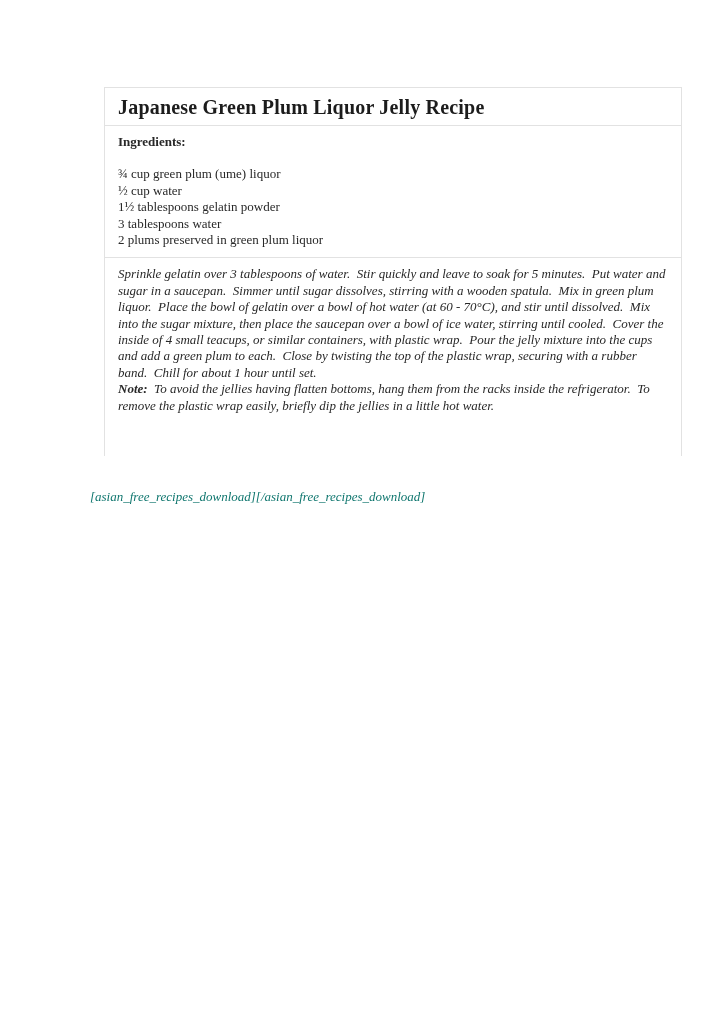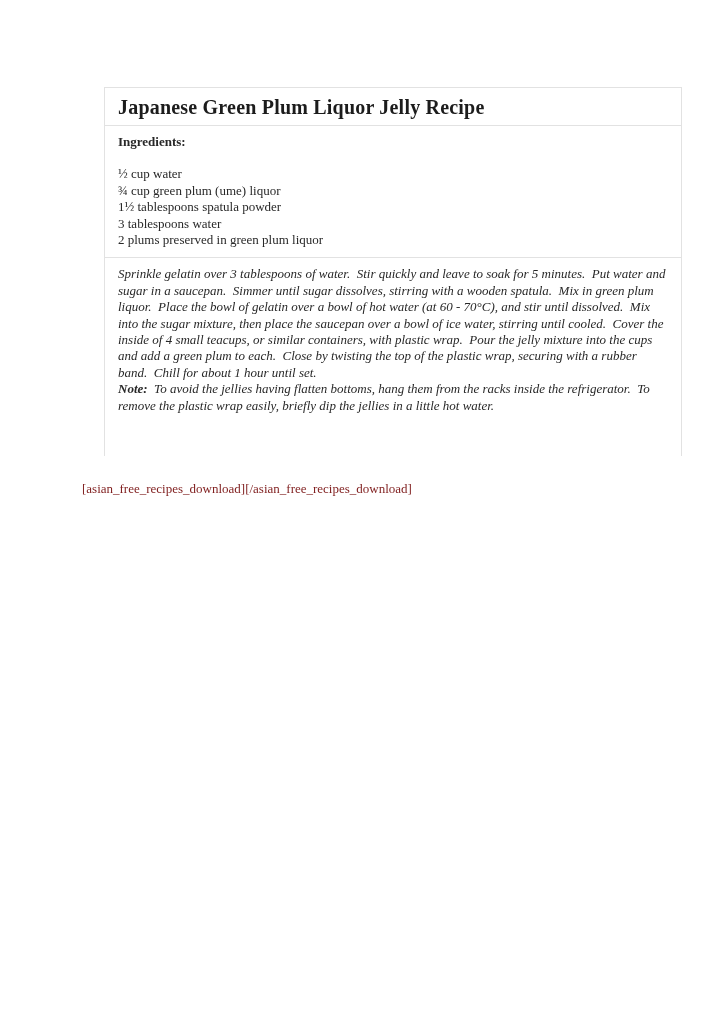--- a/index.html
+++ b/index.html
@@ -67,43 +67,44 @@
     font-style: italic;
   }
   .bold {
     font-weight: bold;
     text-align: right;
   }
   .shortcode {
     position: absolute;
     left: 74px;
     top: 473px;
-    margin: 8px;
+    margin: 16px;
     font-size: 13px;
     line-height: 16.4px;
-    color: #7f1d1d;
+    color: #0f766e;
+    font-style: italic;
   }
 </style>
 </head>
 <body>
 
 <div class="page">
 
   <section class="recipe-box">
 
     <header class="box-title">
       <h1>Japanese Green Plum Liquor Jelly Recipe</h1>
     </header>
 
     <div class="box-section ingredients-section">
       <p class="heading">Ingredients:</p>
       <div class="ingredient-list">
+          <p class="ingredient-line">¾ cup green plum (ume) liquor</p>
           <p class="ingredient-line">½ cup water</p>
-          <p class="ingredient-line">¾ cup green plum (ume) liquor</p>
-          <p class="ingredient-line">1½ tablespoons spatula powder</p>
+          <p class="ingredient-line">1½ tablespoons gelatin powder</p>
           <p class="ingredient-line">3 tablespoons water</p>
           <p class="ingredient-line">2 plums preserved in green plum liquor</p>
         </div>
     </div>
 
     <div class="box-section method-section">
       <p class="method-text"><span>Sprinkle gelatin over 3 tablespoons of water.  Stir quickly and leave to soak for 5 minutes.  Put water and sugar in a saucepan.  Simmer until sugar dissolves, stirring with a wooden spatula.  Mix in green plum liquor.  Place the bowl of gelatin over a bowl of hot water (at 60 - 70°C), and stir until dissolved.  Mix into the sugar mixture, then place the saucepan over a bowl of ice water, stirring until cooled.  Cover the inside of 4 small teacups, or similar containers, with plastic wrap.  Pour the jelly mixture into the cups and add a green plum to each.  Close by twisting the top of the plastic wrap, securing with a rubber band.  Chill for about 1 hour until set.</span><br><span class="bold">Note:</span><span>  To avoid the jellies having flatten bottoms, hang them from the racks inside the refrigerator.  To remove the plastic wrap easily, briefly dip the jellies in a little hot water.</span></p>
     </div>
 
   </section>

